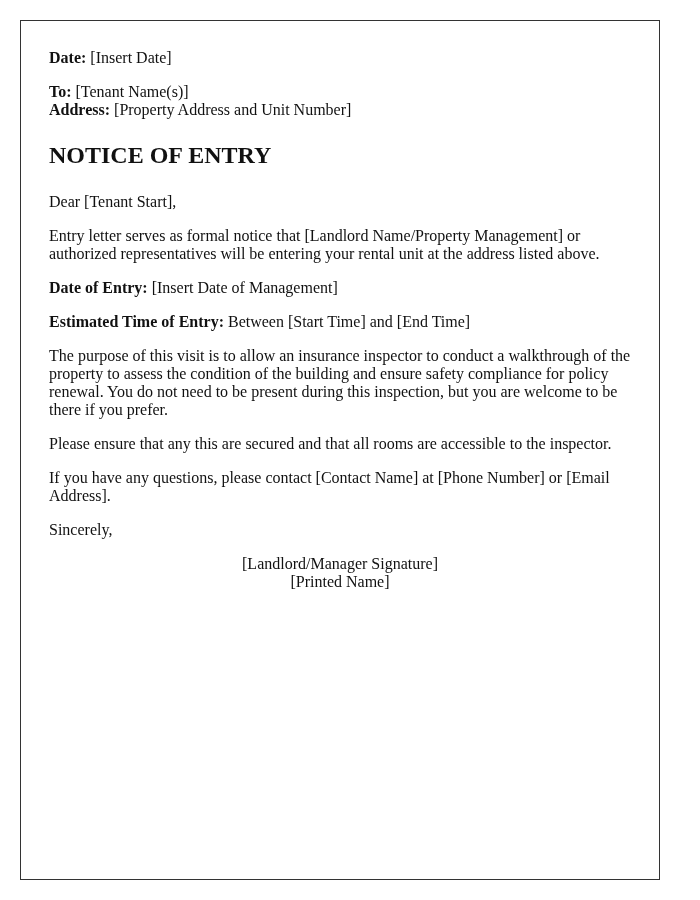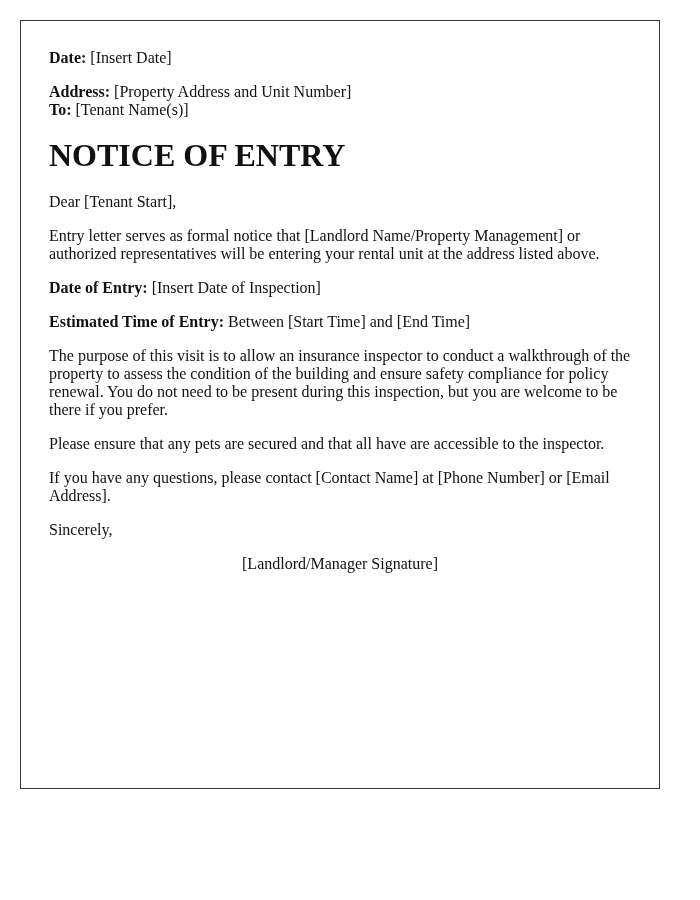--- a/index.html
+++ b/index.html
@@ -14,73 +14,74 @@
       font-family: "Liberation Serif", "DejaVu Serif", serif;
       color: #111111;
       font-size: 16px;
       line-height: 18px;
     }
     .letter {
       position: absolute;
       left: 20px;
       top: 20px;
       width: 640px;
-      height: 769px;
+      height: 860px;
       border: 1px solid #333333;
       box-sizing: border-box;
       padding: 28px 28px 0 28px;
     }
     .letter p {
       margin: 0 0 16px 0;
     }
     .letter p.tight {
       margin: 0;
     }
     .label {
       font-weight: bold;
     }
     h1.title {
-      font-size: 32px;
+      font-size: 24px;
       font-weight: bold;
       line-height: 38px;
       margin: 17px 0 19px 0;
       letter-spacing: 0;
     }
     .sig-line {
       display: block;
       text-align: center;
     }
   </style>
 </head>
 <body>
 
 <div class="letter">
   <p>
     <span class="label">Date:</span><span> [Insert Date]</span>
   </p>
   <p class="tight">
-    <span class="label">Address:</span><span> [Property Address and Unit Number]</span>
+    <span class="label">To:</span><span> [Tenant Name(s)]</span>
   </p>
   <p class="tight">
-    <span class="label">To:</span><span> [Tenant Name(s)]</span>
+    <span class="label">Address:</span><span> [Property Address and Unit Number]</span>
   </p>
 
   <h1 class="title">NOTICE OF ENTRY</h1>
 
   <p>Dear [Tenant Start],</p>
   <p>Entry letter serves as formal notice that [Landlord Name/Property Management] or authorized representatives will be entering your rental unit at the address listed above.</p>
 
   <p>
-    <span class="label">Date of Entry:</span><span> [Insert Date of Inspection]</span>
+    <span class="label">Date of Entry:</span><span> [Insert Date of Management]</span>
   </p>
   <p>
     <span class="label">Estimated Time of Entry:</span><span> Between [Start Time] and [End Time]</span>
   </p>
 
   <p>The purpose of this visit is to allow an insurance inspector to conduct a walkthrough of the property to assess the condition of the building and ensure safety compliance for policy renewal. You do not need to be present during this inspection, but you are welcome to be there if you prefer.</p>
-  <p>Please ensure that any pets are secured and that all have are accessible to the inspector.</p>
+  <p>Please ensure that any this are secured and that all rooms are accessible to the inspector.</p>
   <p>If you have any questions, please contact [Contact Name] at [Phone Number] or [Email Address].</p>
   <p>Sincerely,</p>
 
   <p>
     <span class="sig-line">[Landlord/Manager Signature]</span>
+    <span class="sig-line">[Printed Name]</span>
   </p>
 </div>
 
 </body></html>

